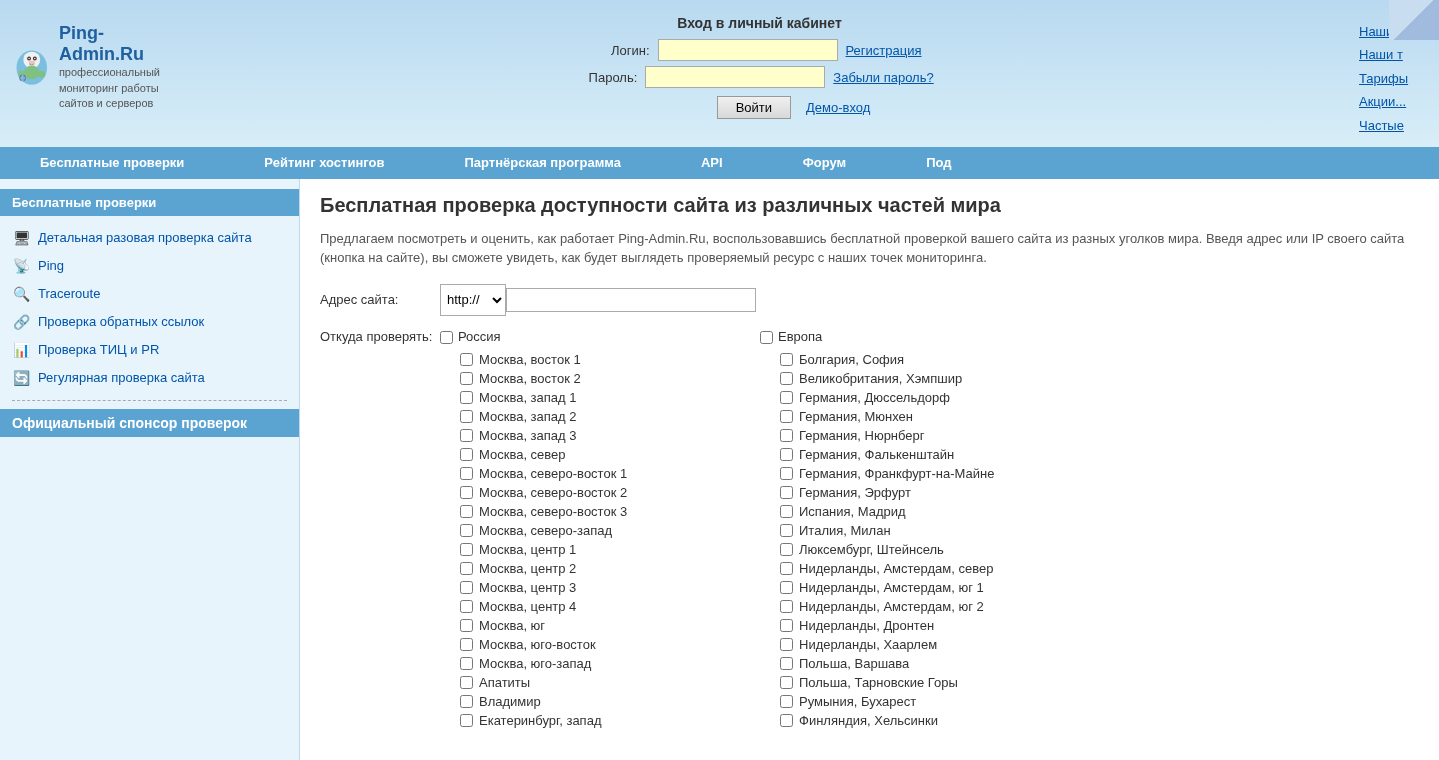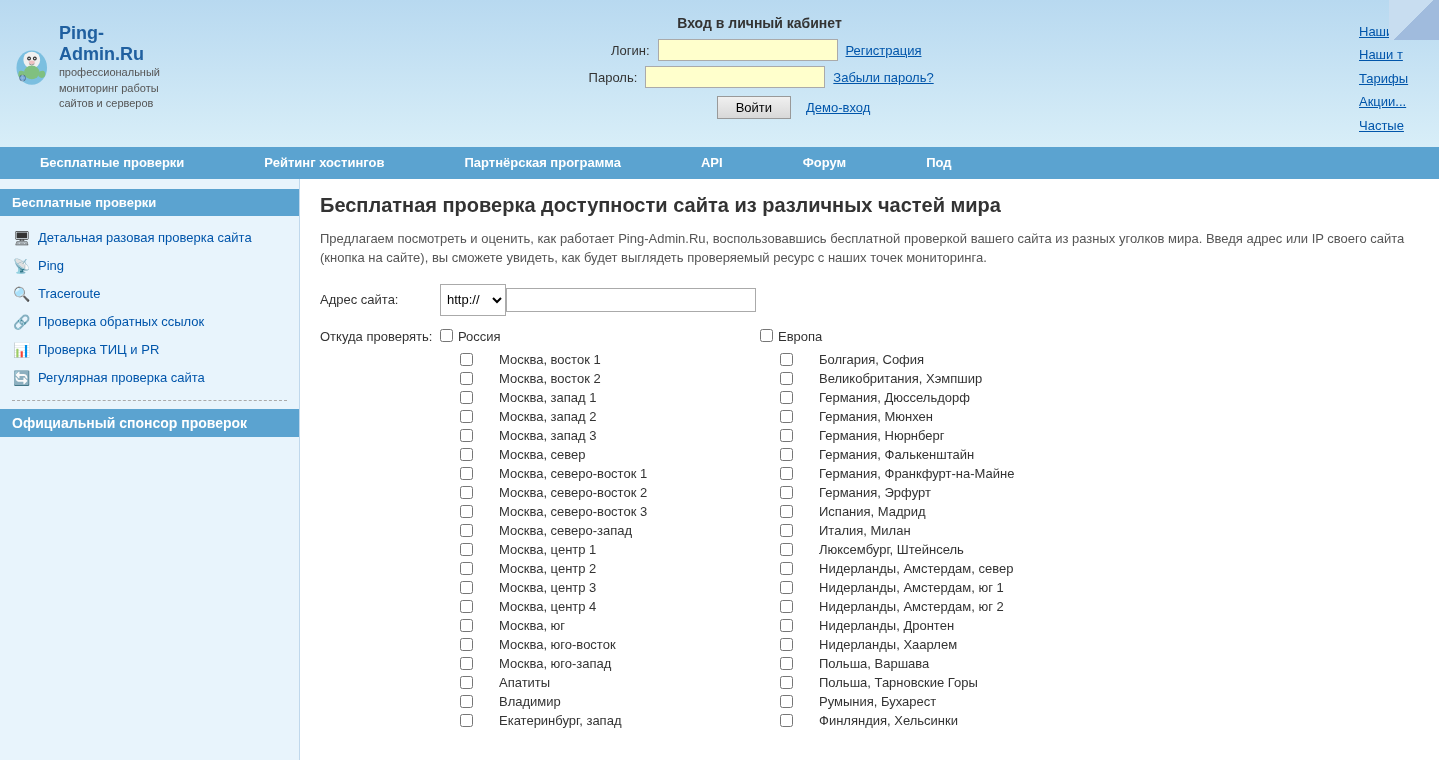--- a/index.html
+++ b/index.html
@@ -257,32 +257,31 @@
       display: flex;
       gap: 40px;
     }
     .location-col { min-width: 280px; }
     .location-group-header {
       font-size: 13px;
       font-weight: normal;
       color: #333;
       margin-bottom: 6px;
       display: flex;
-      align-items: flex-start;
+      align-items: flex-end;
     }
     .location-group-header input[type=checkbox] {
       margin-right: 5px;
     }
     .location-item {
       display: flex;
       align-items: center;
       padding: 2px 0 2px 20px;
       font-size: 13px;
       color: #333;
-      gap: 20px;
     }
     .location-item input[type=checkbox] {
       margin-right: 6px;
     }
   </style>
 </head>
 <body>
 
 <div id="header">
   <div id="logo-area">

